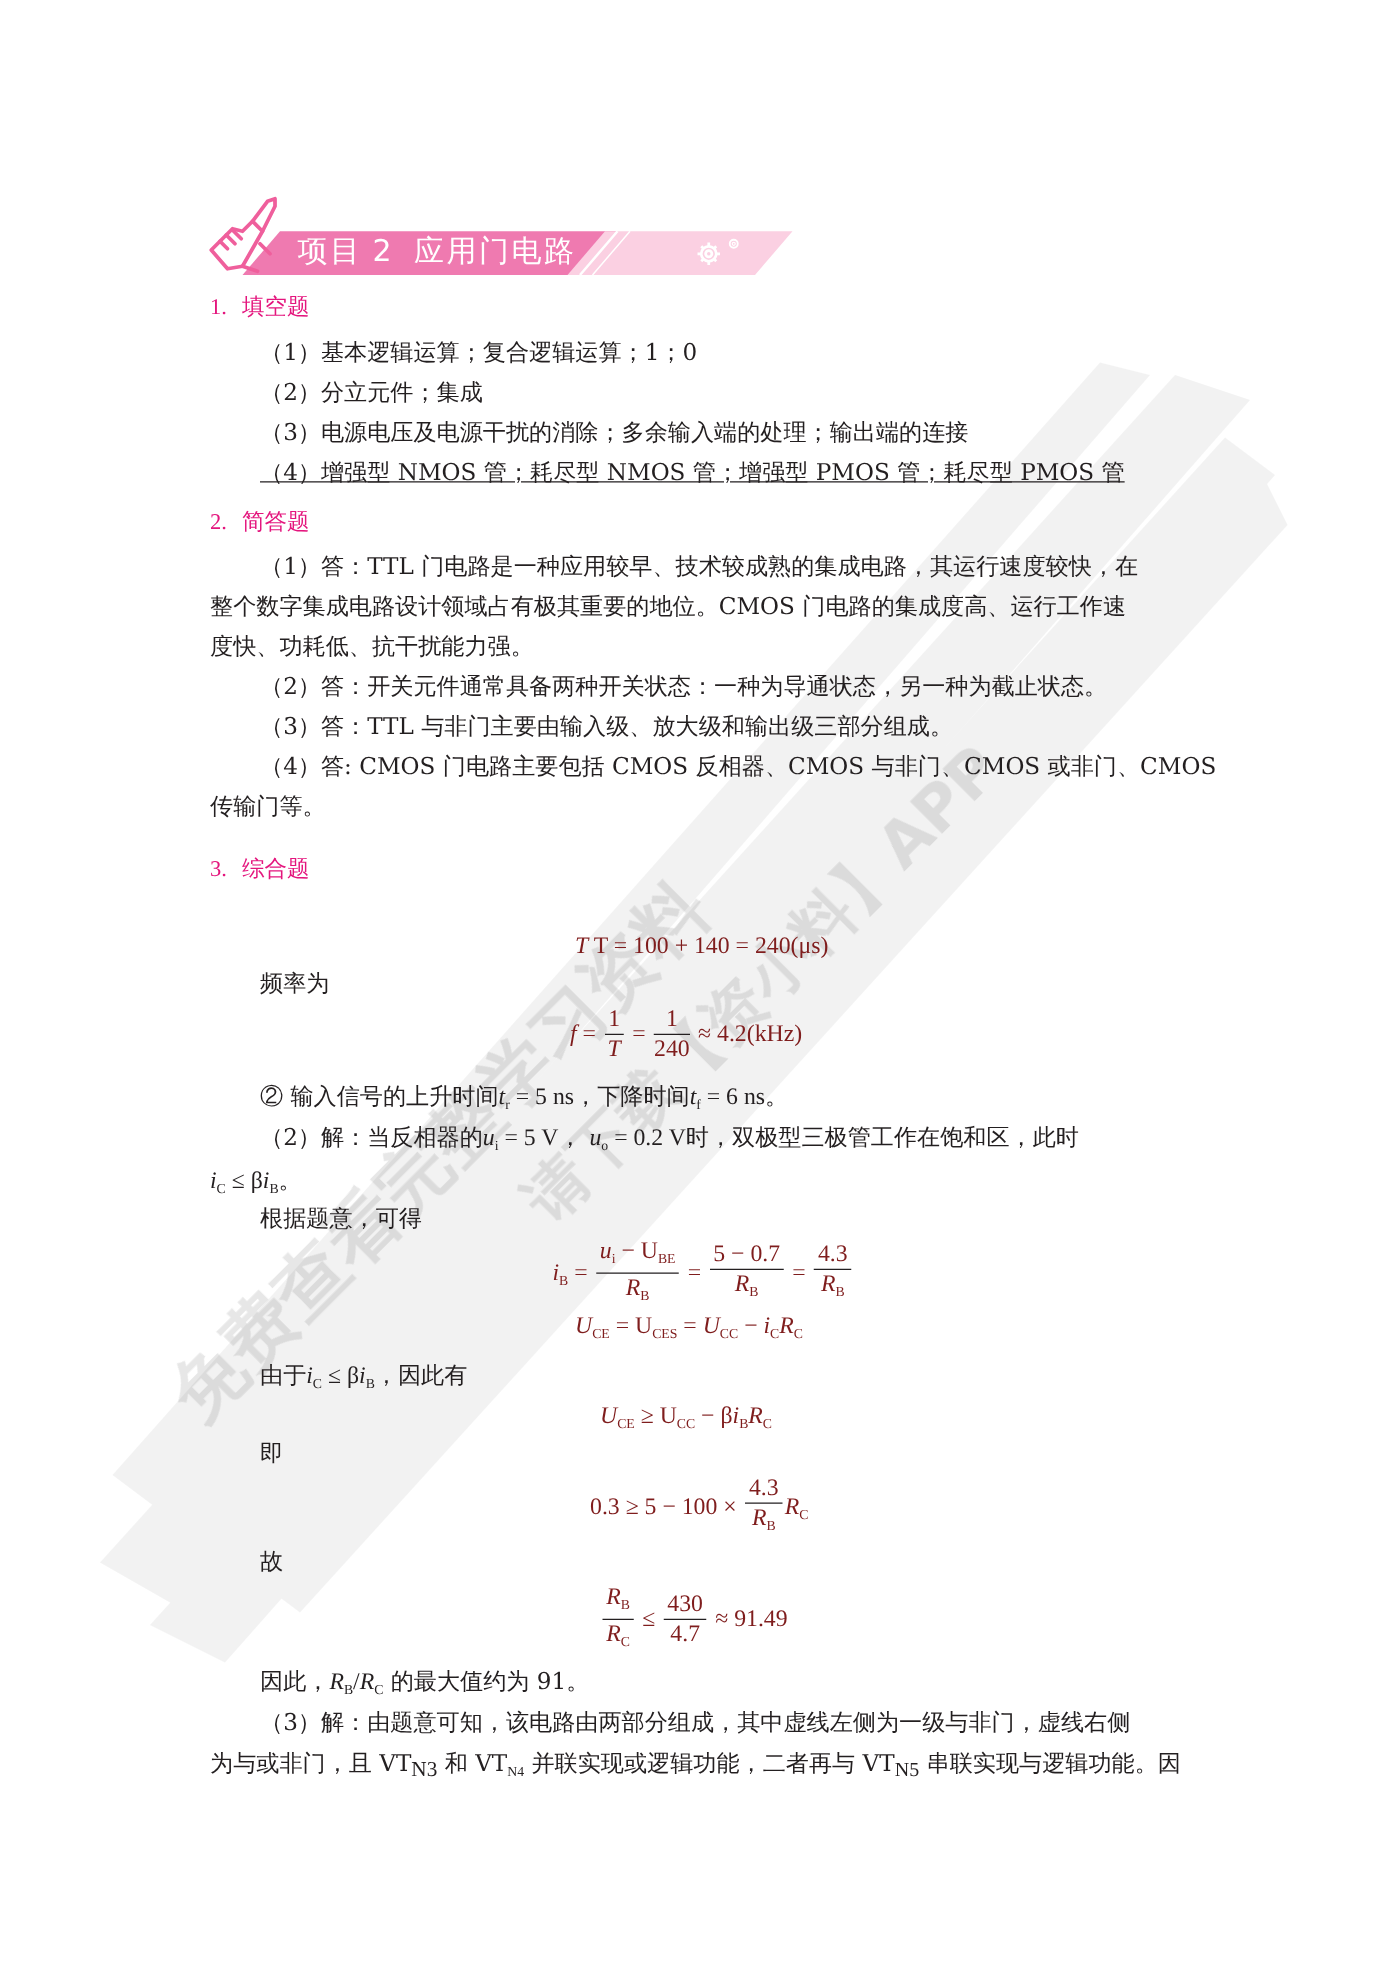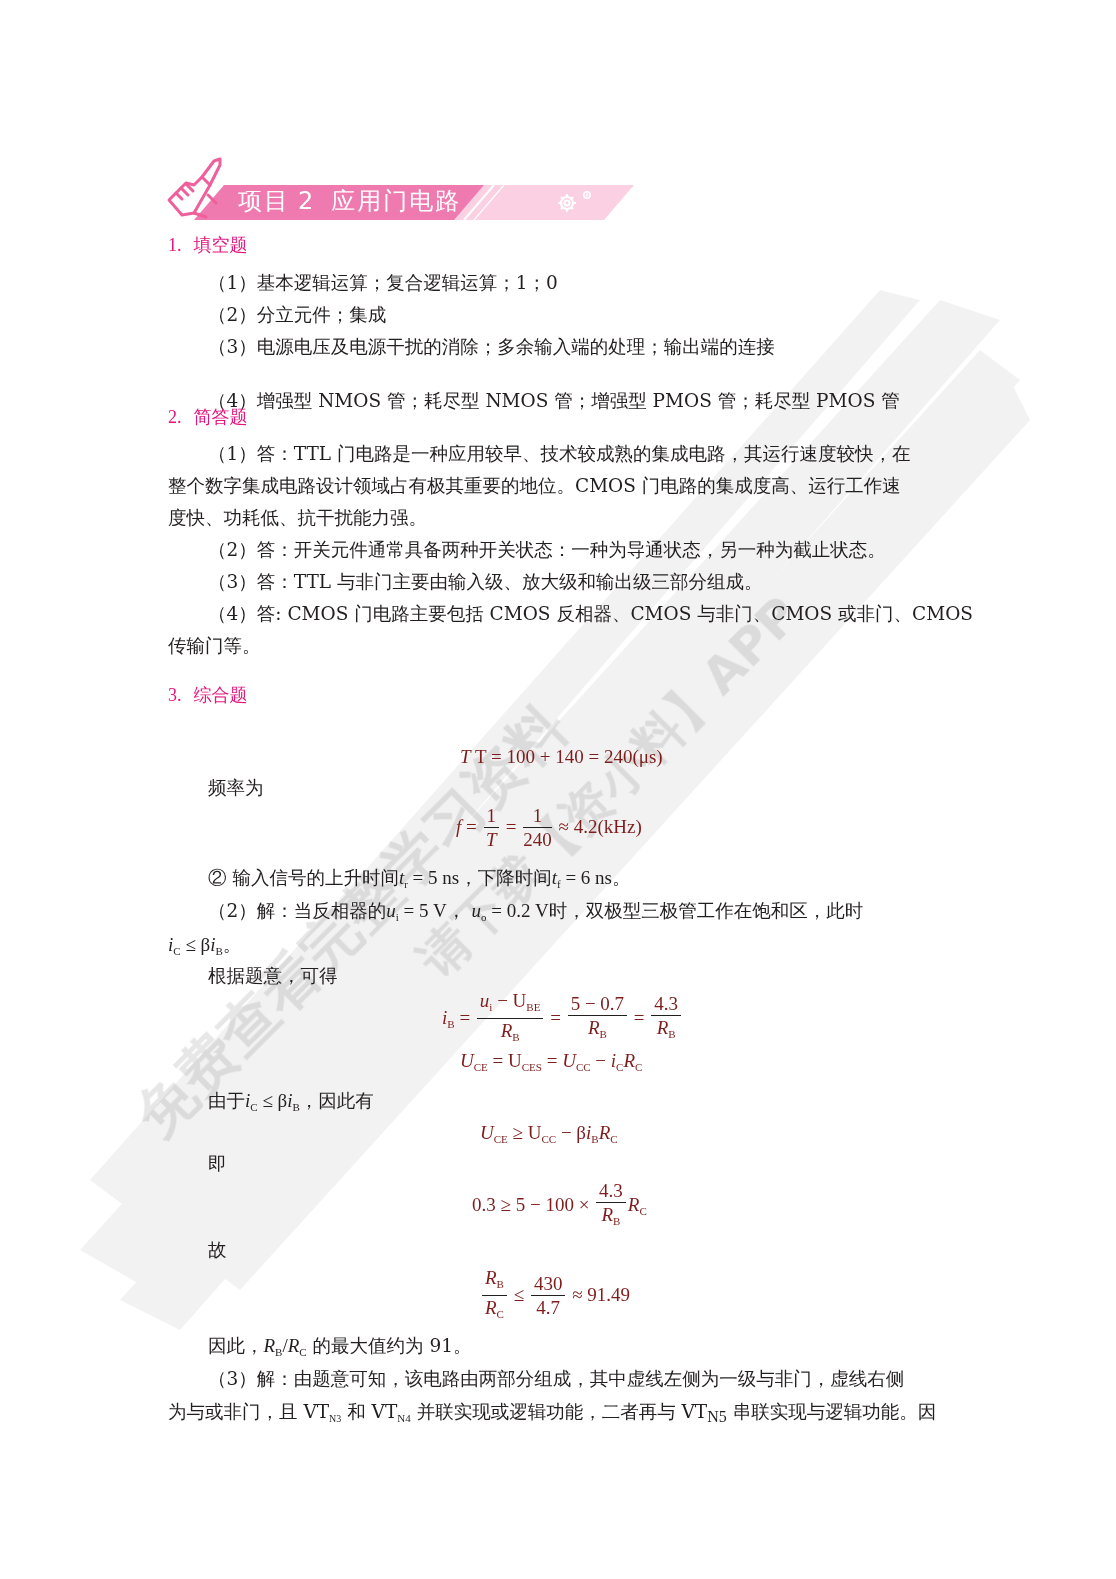--- a/index.html
+++ b/index.html
@@ -85,21 +85,21 @@
       <span>项目</span><span class="num">2</span><span>应用门电路</span>
     </div>
   </div>
 
   <div class="sec-title" style="top:233px;">
     <span class="sn">1.</span><span>填空题</span>
   </div>
   <div class="line ind" style="top:267px;">（1）基本逻辑运算；复合逻辑运算；1；0</div>
   <div class="line ind" style="top:299px;">（2）分立元件；集成</div>
   <div class="line ind" style="top:331px;">（3）电源电压及电源干扰的消除；多余输入端的处理；输出端的连接</div>
-  <div class="line ind" style="top:385px;">（4）增强型 NMOS 管；耗尽型 NMOS 管；增强型 PMOS 管；耗尽型 PMOS 管</div>
+  <div class="line ind" style="top:363px;text-decoration:underline;">（4）增强型 NMOS 管；耗尽型 NMOS 管；增强型 PMOS 管；耗尽型 PMOS 管</div>
 
   <div class="sec-title" style="top:405px;">
     <span class="sn">2.</span><span>简答题</span>
   </div>
   <div class="line ind" style="top:438px;">（1）答：TTL 门电路是一种应用较早、技术较成熟的集成电路，其运行速度较快，在</div>
   <div class="line flush" style="top:502px;">度快、功耗低、抗干扰能力强。</div>
   <div class="line flush" style="top:470px;">整个数字集成电路设计领域占有极其重要的地位。CMOS 门电路的集成度高、运行工作速</div>
   <div class="line ind" style="top:534px;">（2）答：开关元件通常具备两种开关状态：一种为导通状态，另一种为截止状态。</div>
   <div class="line ind" style="top:566px;">（3）答：TTL 与非门主要由输入级、放大级和输出级三部分组成。</div>
   <div class="line ind" style="top:598px;">（4）答: CMOS 门电路主要包括 CMOS 反相器、CMOS 与非门、CMOS 或非门、CMOS</div>
@@ -164,16 +164,16 @@
     <span class="frac"><span class="n">430</span><span class="d">4.7</span></span>
     <span>≈ 91.49</span>
   </div>
 
   <div class="line ind" style="top:1330px;">
     <span>因此，</span><span class="math"><i>R</i><sub>B</sub>/<i>R</i><sub>C</sub></span> <span>的最大值约为 91。</span>
   </div>
 
   <div class="line ind" style="top:1363px;">（3）解：由题意可知，该电路由两部分组成，其中虚线左侧为一级与非门，虚线右侧</div>
   <div class="line flush" style="top:1396px;">
-    <span>为与或非门，且 VT</span><sub class="math" style="font-size:10px;vertical-align:-4px;">N3</sub><span> 和 VT</span><sub class="math" style="font-size:11px;vertical-align:-4px;">N4</sub><span> 并联实现或逻辑功能，二者再与 VT</span><sub class="math" style="font-size:16px;vertical-align:-4px;">N5</sub><span> 串联实现与逻辑功能。因</span>
+    <span>为与或非门，且 VT</span><sub class="math" style="font-size:17px;vertical-align:-4px;">N3</sub><span> 和 VT</span><sub class="math" style="font-size:11px;vertical-align:-4px;">N4</sub><span> 并联实现或逻辑功能，二者再与 VT</span><sub class="math" style="font-size:16px;vertical-align:-4px;">N5</sub><span> 串联实现与逻辑功能。因</span>
   </div>
 
 </div>
 
 </body></html>

